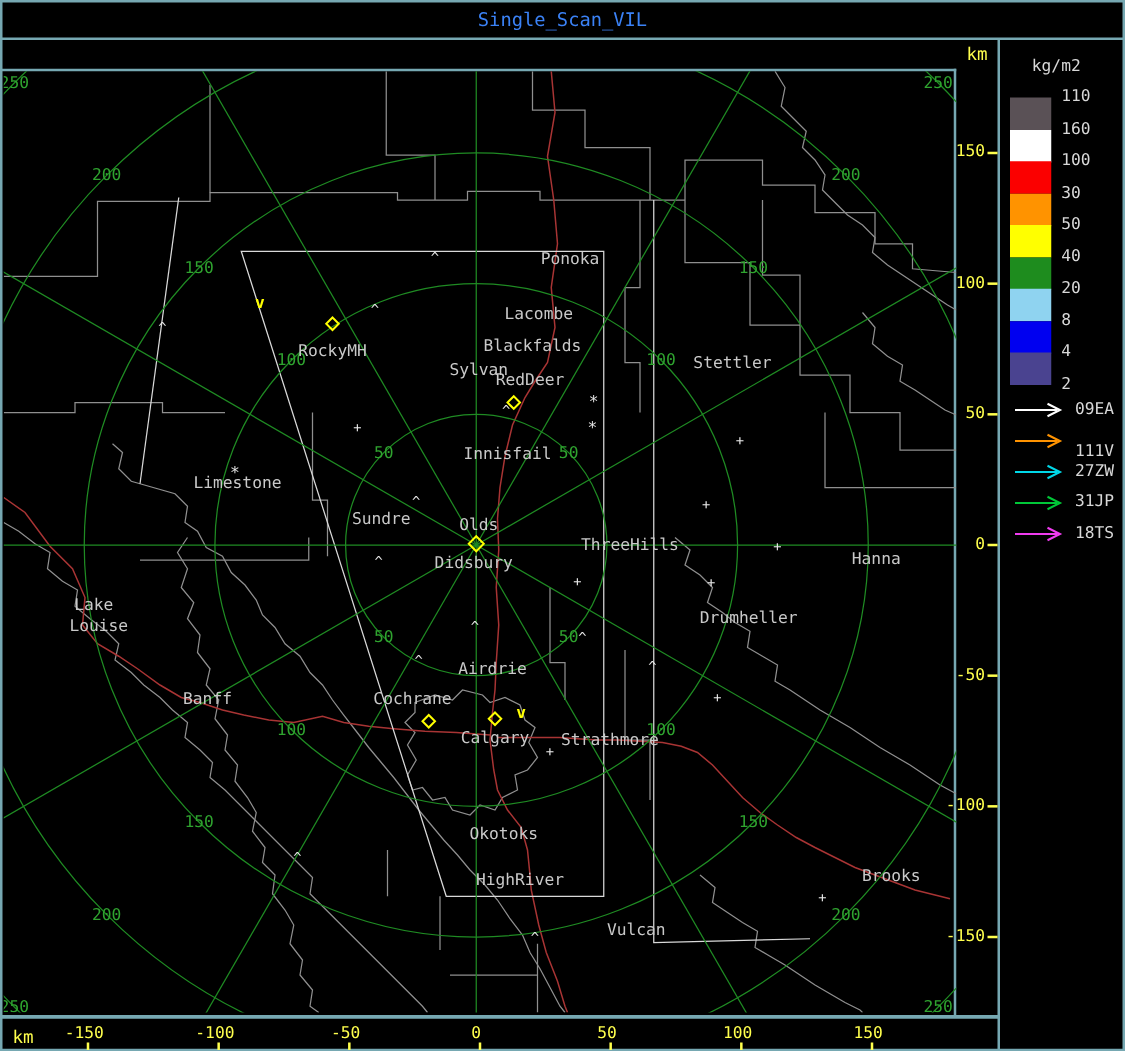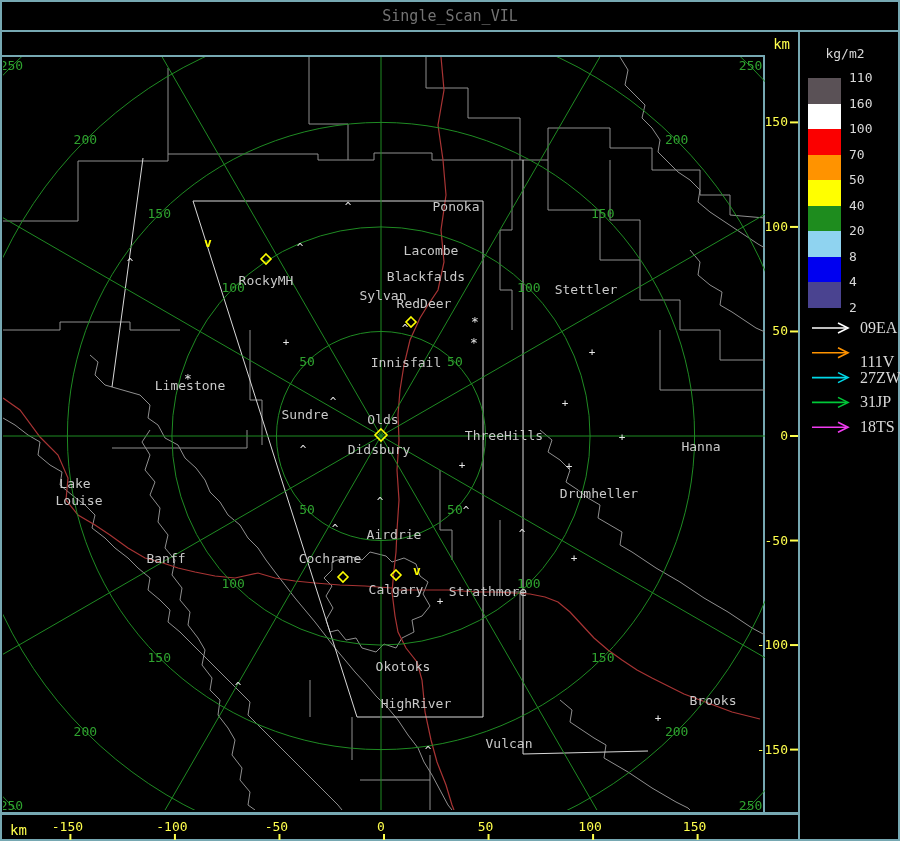--- a/index.html
+++ b/index.html
@@ -1,34 +1,34 @@
 <!DOCTYPE html>
 <html style="--teal: #76a8b2; --yellow: #ffff4d; --gray: #8f8f8f; --red: #a83434; --whiteline: #d9d9d9; --green: #1f8b23; --ringlabel: #2fa32f; --citytext: #c9c9c9; --markerwhite: #e8e8e8; --markeryellow: #ffff00;"><head>
 <meta charset="utf-8">
 <style>
   html,body{margin:0;padding:0;background:#000;}
   #screen{position:relative;width:900px;height:841px;background:#000;overflow:hidden;
           font-family:"DejaVu Sans Mono",monospace;}
   .teal{position:absolute;background:var(--teal);}
   #title-bar{position:absolute;left:0;top:2px;width:900px;height:28px;display:flex;
-             align-items:center;justify-content:center;color:#737373;font-size:15px;}
+             align-items:center;justify-content:center;color:#3b82f6;font-size:15px;}
   #timestamp{position:absolute;left:10px;top:36px;color:var(--yellow);font-size:14px;}
   #km-top-right{position:absolute;left:740px;top:36px;width:50px;text-align:right;
                 color:var(--yellow);font-size:14px;}
   #map-svg{position:absolute;left:3px;top:57px;}
   .axis-label-right{position:absolute;width:100px;text-align:right;color:var(--yellow);
                     font-size:13px;height:14px;line-height:14px;}
   .axis-label-bottom{position:absolute;width:60px;text-align:center;color:var(--yellow);
                      font-size:13px;height:14px;line-height:14px;}
   #km-bottom-left{position:absolute;left:10px;top:822px;color:var(--yellow);font-size:14px;}
   #legend-unit{position:absolute;left:800px;top:46px;width:90px;text-align:center;
                color:#d8d8d8;font-size:13px;}
   .lg-box{position:absolute;left:808px;width:33px;height:26px;}
   .lg-lab{position:absolute;left:849px;width:45px;color:#d8d8d8;font-size:13px;height:14px;line-height:14px;}
-  .radar-lab{position:absolute;left:860px;width:40px;color:#d8d8d8;font-size:16px;height:14px;line-height:14px;font-family:Liberation Serif, serif;}
+  .radar-lab{position:absolute;left:860px;width:40px;color:#d8d8d8;font-size:13px;height:14px;line-height:14px;}
   #chrome-svg{position:absolute;left:0;top:0;pointer-events:none;}
   svg text{font-family:"DejaVu Sans Mono",monospace;}
   .gray-line{stroke:var(--gray);stroke-width:1;fill:none;}
   .red-line{stroke:var(--red);stroke-width:1.2;fill:none;}
   .white-line{stroke:var(--whiteline);stroke-width:1;fill:none;}
 </style>
 </head>
 <body>
 
 <div id="screen">
@@ -215,21 +215,21 @@
       <div class="lg-box" style="top: 129px; background: rgb(251, 0, 0);"></div>
       <div class="lg-box" style="top: 154.5px; background: rgb(255, 147, 0);"></div>
       <div class="lg-box" style="top: 180px; background: rgb(255, 255, 0);"></div>
       <div class="lg-box" style="top: 205.5px; background: rgb(30, 140, 30);"></div>
       <div class="lg-box" style="top: 231px; background: rgb(143, 211, 240);"></div>
       <div class="lg-box" style="top: 256.5px; background: rgb(0, 0, 240);"></div>
       <div class="lg-box" style="top: 282px; background: rgb(74, 67, 144);"></div>
       <div class="lg-lab" style="top: 71px;">110</div>
       <div class="lg-lab" style="top: 96.5px;">160</div>
       <div class="lg-lab" style="top: 122px;">100</div>
-      <div class="lg-lab" style="top: 147.5px;">70</div>
+      <div class="lg-lab" style="top: 147.5px;">30</div>
       <div class="lg-lab" style="top: 173px;">50</div>
       <div class="lg-lab" style="top: 198.5px;">40</div>
       <div class="lg-lab" style="top: 224px;">20</div>
       <div class="lg-lab" style="top: 249.5px;">8</div>
       <div class="lg-lab" style="top: 275px;">4</div>
       <div class="lg-lab" style="top: 300.5px;">2</div>
     </div>
   <div id="radar-legend">
       <div class="radar-lab" style="top: 321px;">09EA</div>
       <div class="radar-lab" style="top: 355px;">111V</div>

